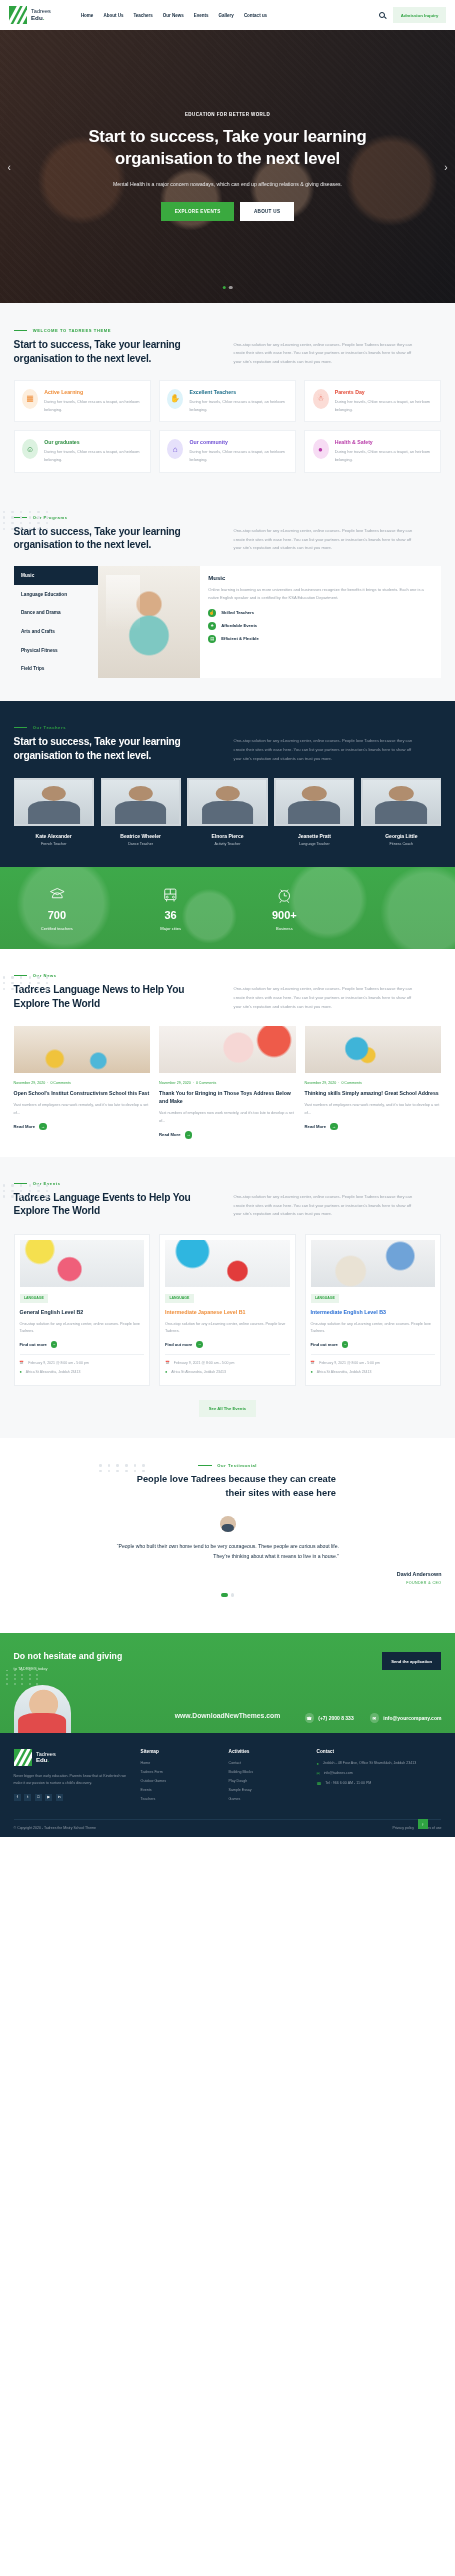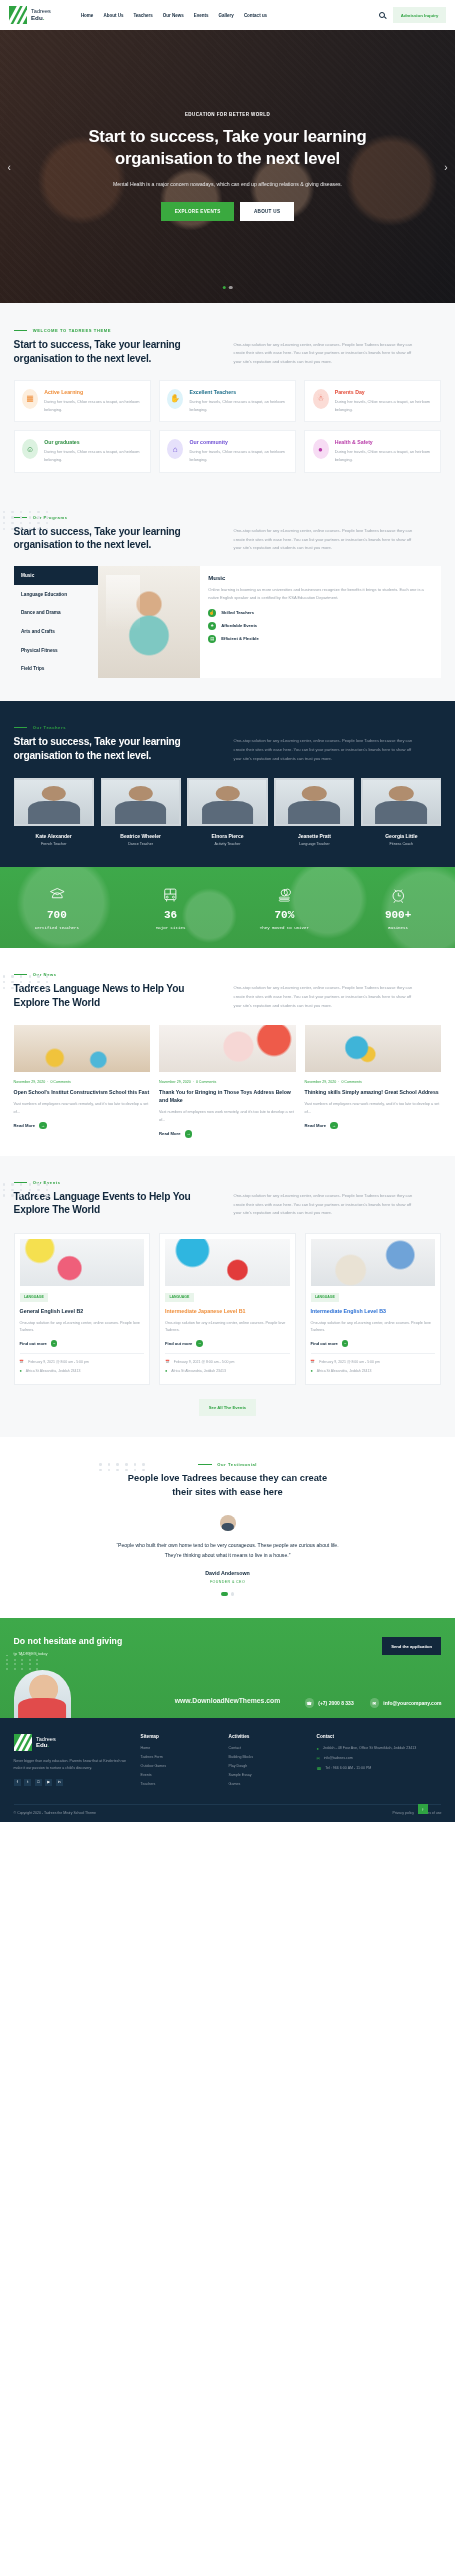--- a/index.html
+++ b/index.html
@@ -123,21 +123,21 @@
   .team-photo .inner { width:100%; height:100%; position:relative; overflow:hidden;
     background:linear-gradient(180deg,#dfe6ea,#c5ced4); }
   .team-photo .inner::before { content:""; position:absolute; left:50%; top:14%; width:32%; height:34%;
     transform:translateX(-50%); border-radius:50%; background:#b08d6e; }
   .team-photo .inner::after { content:""; position:absolute; left:50%; top:48%; width:68%; height:58%;
     transform:translateX(-50%); border-radius:32% 32% 0 0; background:#5b6a7a; }
   .team-name { color:#fff; font-size:5px; font-weight:bold; text-align:center; margin-top:6.8px; }
   .team-role { color:#b9c3cc; font-size:3.7px; text-align:center; margin-top:3.1px; }
 
   
-  .stats { background:linear-gradient(180deg,#3ea94a,#3c9e45); padding:18.6px 0 18.6px; position:relative; overflow:hidden;font-family:Liberation Mono, monospace; }
+  .stats { background:linear-gradient(180deg,#3ea94a,#3c9e45); padding:18.6px 0 18.6px; position:relative; overflow:hidden; }
   .stats::before { content:""; position:absolute; inset:0; opacity:.16;
     background:
       radial-gradient(circle at 14% 45%, #fff 0 10%, transparent 12%),
       radial-gradient(circle at 46% 60%, #fff 0 9%, transparent 11%),
       radial-gradient(circle at 72% 40%, #fff 0 10%, transparent 12%),
       radial-gradient(circle at 94% 55%, #fff 0 9%, transparent 11%); }
   .stats-grid { display:grid; grid-template-columns:repeat(4,1fr); position:relative; z-index:2; }
   .stat { text-align:center; color:#fff; }
   .stat svg { display:block; margin:0 auto 6.2px; }
   .stat .num { font-size:11px; font-weight:bold; line-height:1; }
@@ -191,21 +191,21 @@
   .ev-link { font-size:4.1px; font-weight:bold; color:#12283c; display:flex; align-items:center; gap:3.7px; }
   .ev-link .arr { width:6.8px; height:6.8px; border-radius:50%; background:#2fa342; color:#fff; font-size:3.7px;
     display:flex; align-items:center; justify-content:center; }
   .ev-foot { border-top:0.6px solid #eef1f4; margin-top:6.2px; padding-top:5.6px; }
   .ev-row { display:flex; align-items:center; gap:3.7px; font-size:3.5px; color:#9aa2ab; margin-bottom:3.7px; }
   .ev-row .ic { color:#2fa342; font-size:4px; }
   .ev-all { display:flex; justify-content:center; margin-top:13.6px; }
   .ev-all-btn { background:#e9f5eb; color:#2fa342; font-size:4.2px; font-weight:bold; padding:6.2px 10px; border:none; cursor:pointer; }
 
   
-  .testi { background:#fff; padding:25px 0 22px; position:relative; text-align:center; }
+  .testi { background:#fff; padding:25px 0 36px; position:relative; text-align:right; }
   .testi .eyebrow { justify-content:center; }
   .testi-h2 { font-size:9.3px; font-weight:bold; line-height:1.45; margin:0 auto; width:217px; }
   .testi-av { width:16px; height:16px; border-radius:50%; background:#d8c0a8; margin:16px auto 8.7px; position:relative; overflow:hidden; }
   .testi-av::after { content:""; position:absolute; left:50%; bottom:0; transform:translateX(-50%); width:78%; height:52%; border-radius:40% 40% 0 0; background:#3c4f63; }
   .testi-q { font-size:5.1px; line-height:2.0; color:#12283c; width:223px; margin:0 auto; }
   .testi-name { font-size:5.3px; font-weight:bold; margin-top:10px; }
   .testi-role { font-size:3.6px; color:#2fa342; margin-top:3.7px; letter-spacing:0.4px; }
   .testi-dots { display:flex; gap:3.1px; justify-content:center; margin-top:8.7px; }
   .testi-dots span { width:3.1px; height:3.1px; border-radius:50%; background:#dfe4e8; }
   .testi-dots span.on { background:#2fa342; width:6.8px; border-radius:1.9px; }
@@ -488,30 +488,20 @@
             <circle cx="10" cy="18" r="1.6" fill="none" stroke="#fff" stroke-width="1.2"></circle>
             <circle cx="20" cy="18" r="1.6" fill="none" stroke="#fff" stroke-width="1.2"></circle>
             <line x1="9" y1="22" x2="9" y2="25" stroke="#fff" stroke-width="1.4"></line>
             <line x1="21" y1="22" x2="21" y2="25" stroke="#fff" stroke-width="1.4"></line>
           </svg>
         <div class="num">36</div>
         <div class="lbl">Major cities</div>
       </div>
       <div class="stat">
         <svg width="18.6" height="18.6" viewBox="0 0 30 30">
-            <path d="M15 10 a5 5 0 1 1 0 0.1 M15 5 v3" fill="none" stroke="#fff" stroke-width="1.4"></path>
-            <ellipse cx="15" cy="11" rx="5" ry="5" fill="none" stroke="#fff" stroke-width="1.4"></ellipse>
-            <rect x="7" y="18" width="16" height="2.5" rx="1" fill="none" stroke="#fff" stroke-width="1.2"></rect>
-            <rect x="7" y="22" width="16" height="2.5" rx="1" fill="none" stroke="#fff" stroke-width="1.2"></rect>
-          </svg>
-        <div class="num">70%</div>
-        <div class="lbl">They moved to univer</div>
-      </div>
-      <div class="stat">
-        <svg width="18.6" height="18.6" viewBox="0 0 30 30">
             <circle cx="15" cy="16" r="8.5" fill="none" stroke="#fff" stroke-width="1.4"></circle>
             <path d="M15 11 v5 h4" fill="none" stroke="#fff" stroke-width="1.4"></path>
             <line x1="9" y1="6" x2="12" y2="9" stroke="#fff" stroke-width="1.4"></line>
             <line x1="21" y1="6" x2="18" y2="9" stroke="#fff" stroke-width="1.4"></line>
             <line x1="10" y1="24" x2="8" y2="27" stroke="#fff" stroke-width="1.4"></line>
             <line x1="20" y1="24" x2="22" y2="27" stroke="#fff" stroke-width="1.4"></line>
           </svg>
         <div class="num">900+</div>
         <div class="lbl">Business</div>
       </div>

